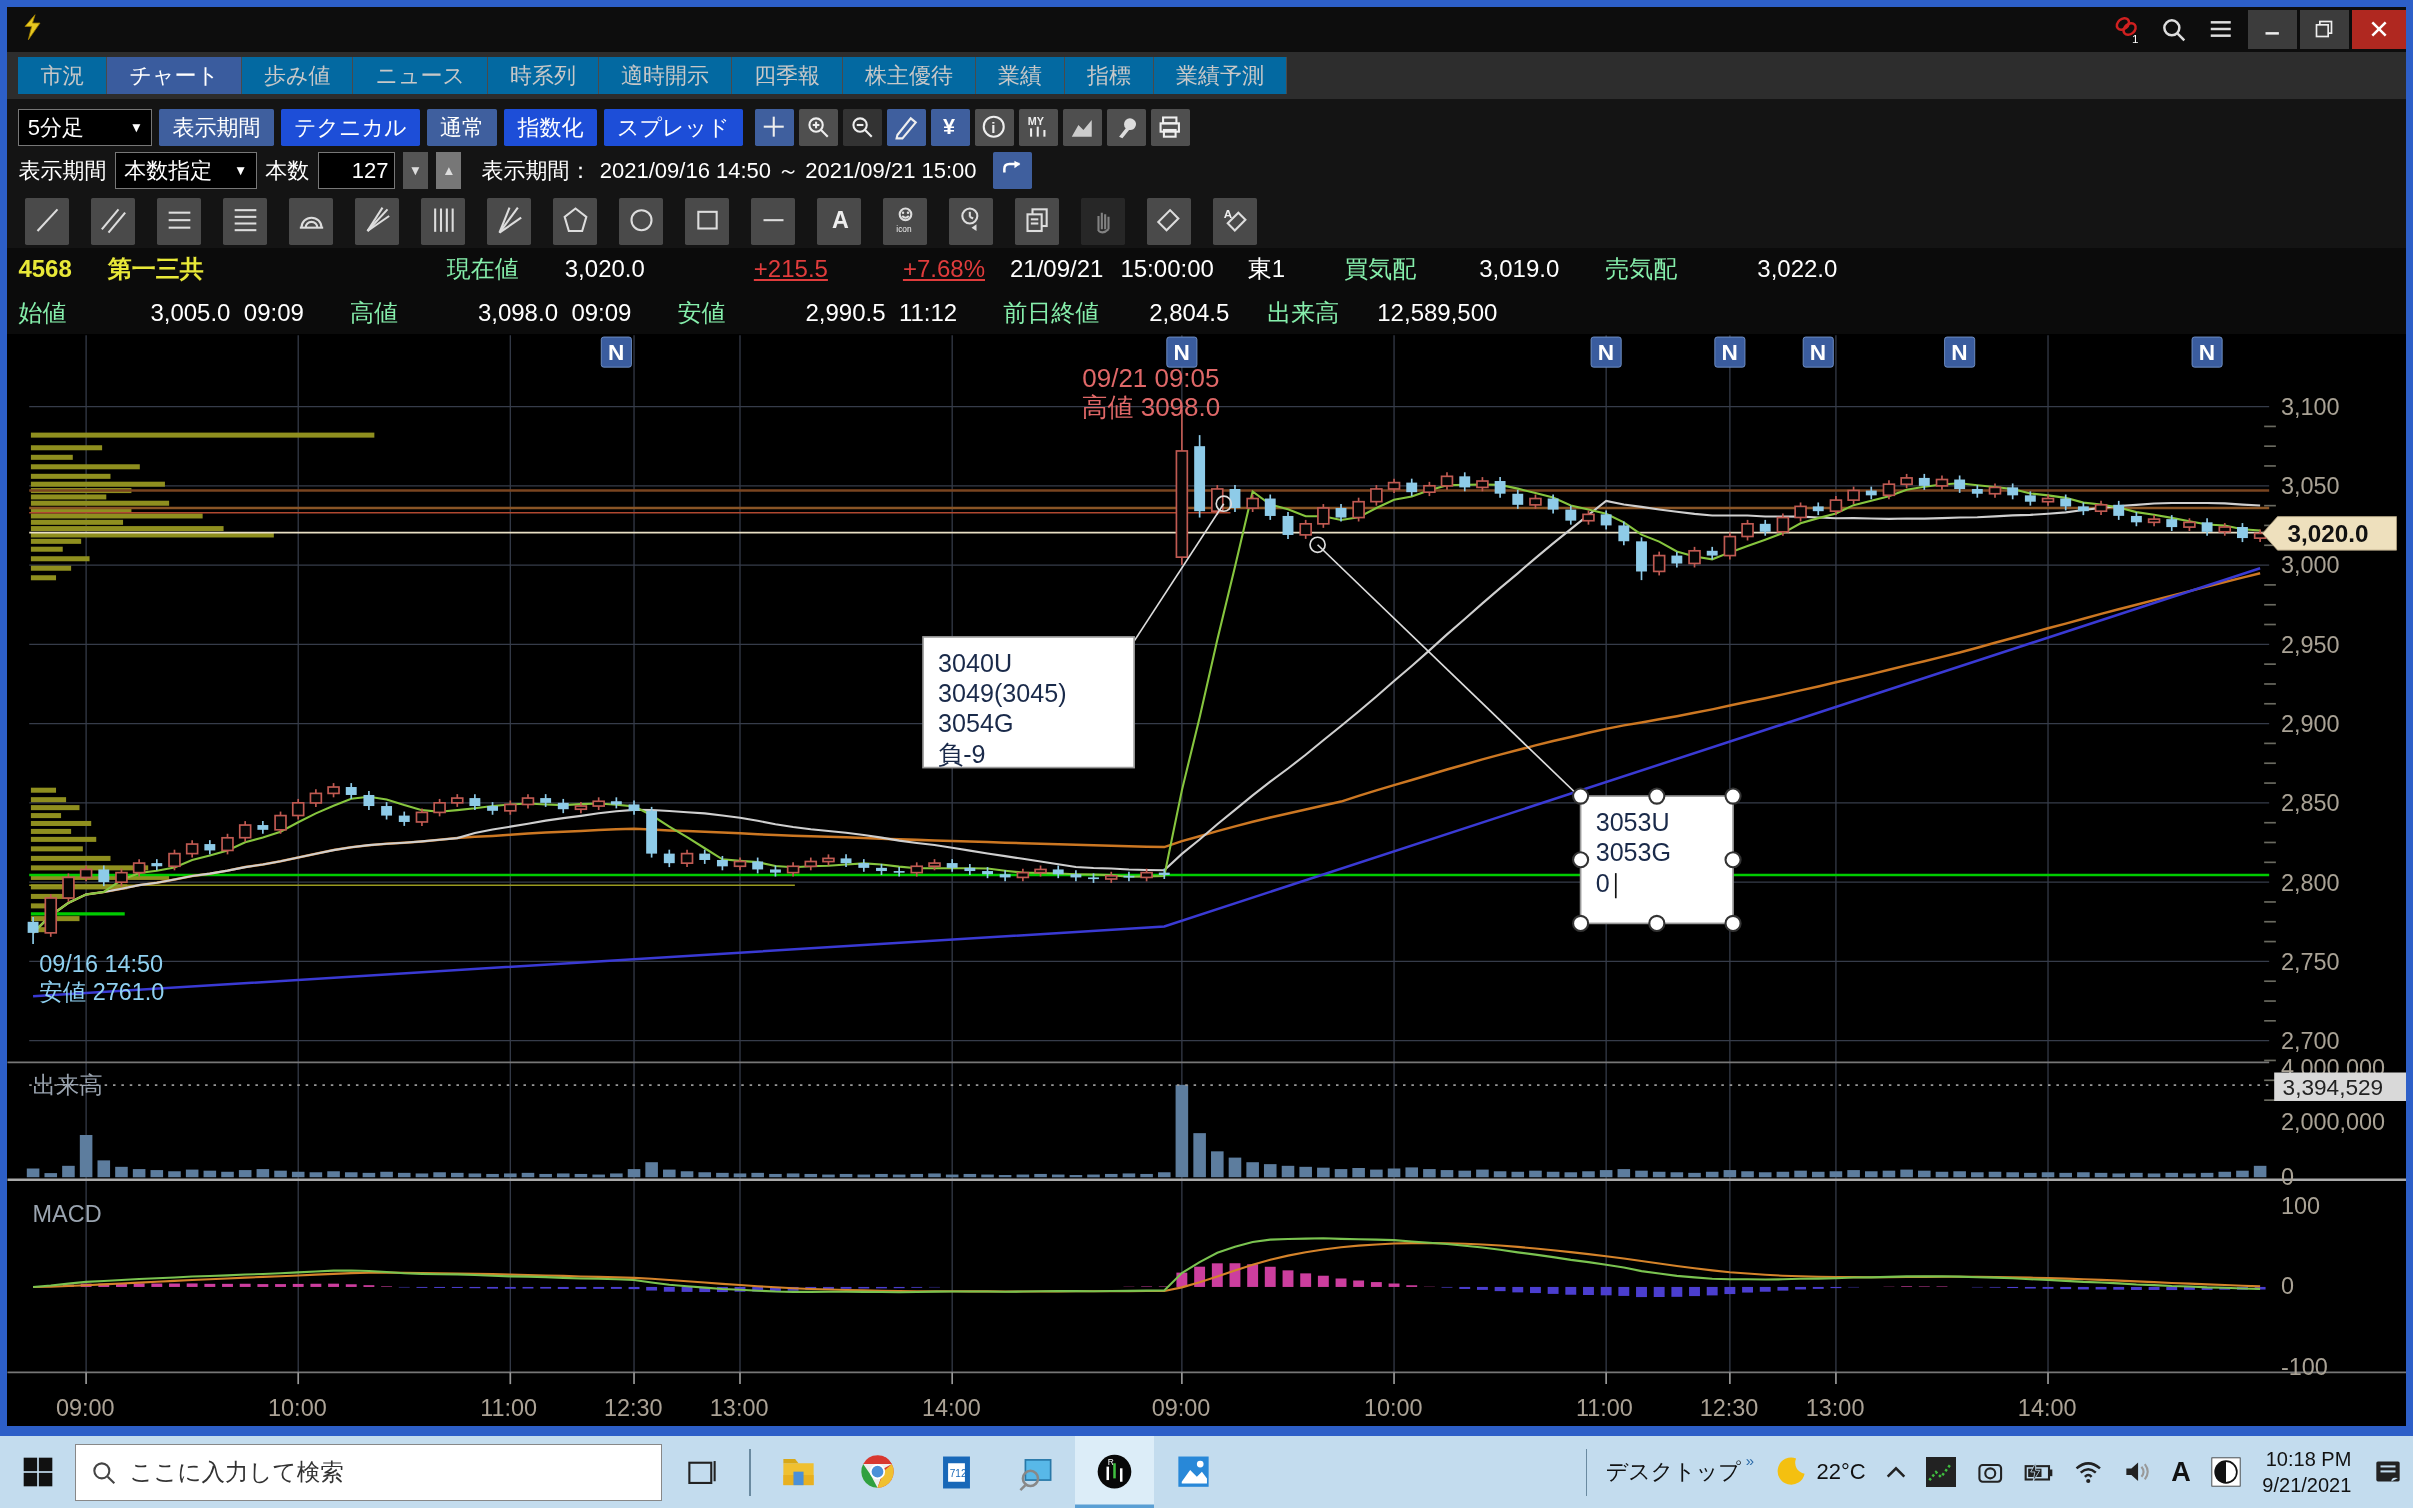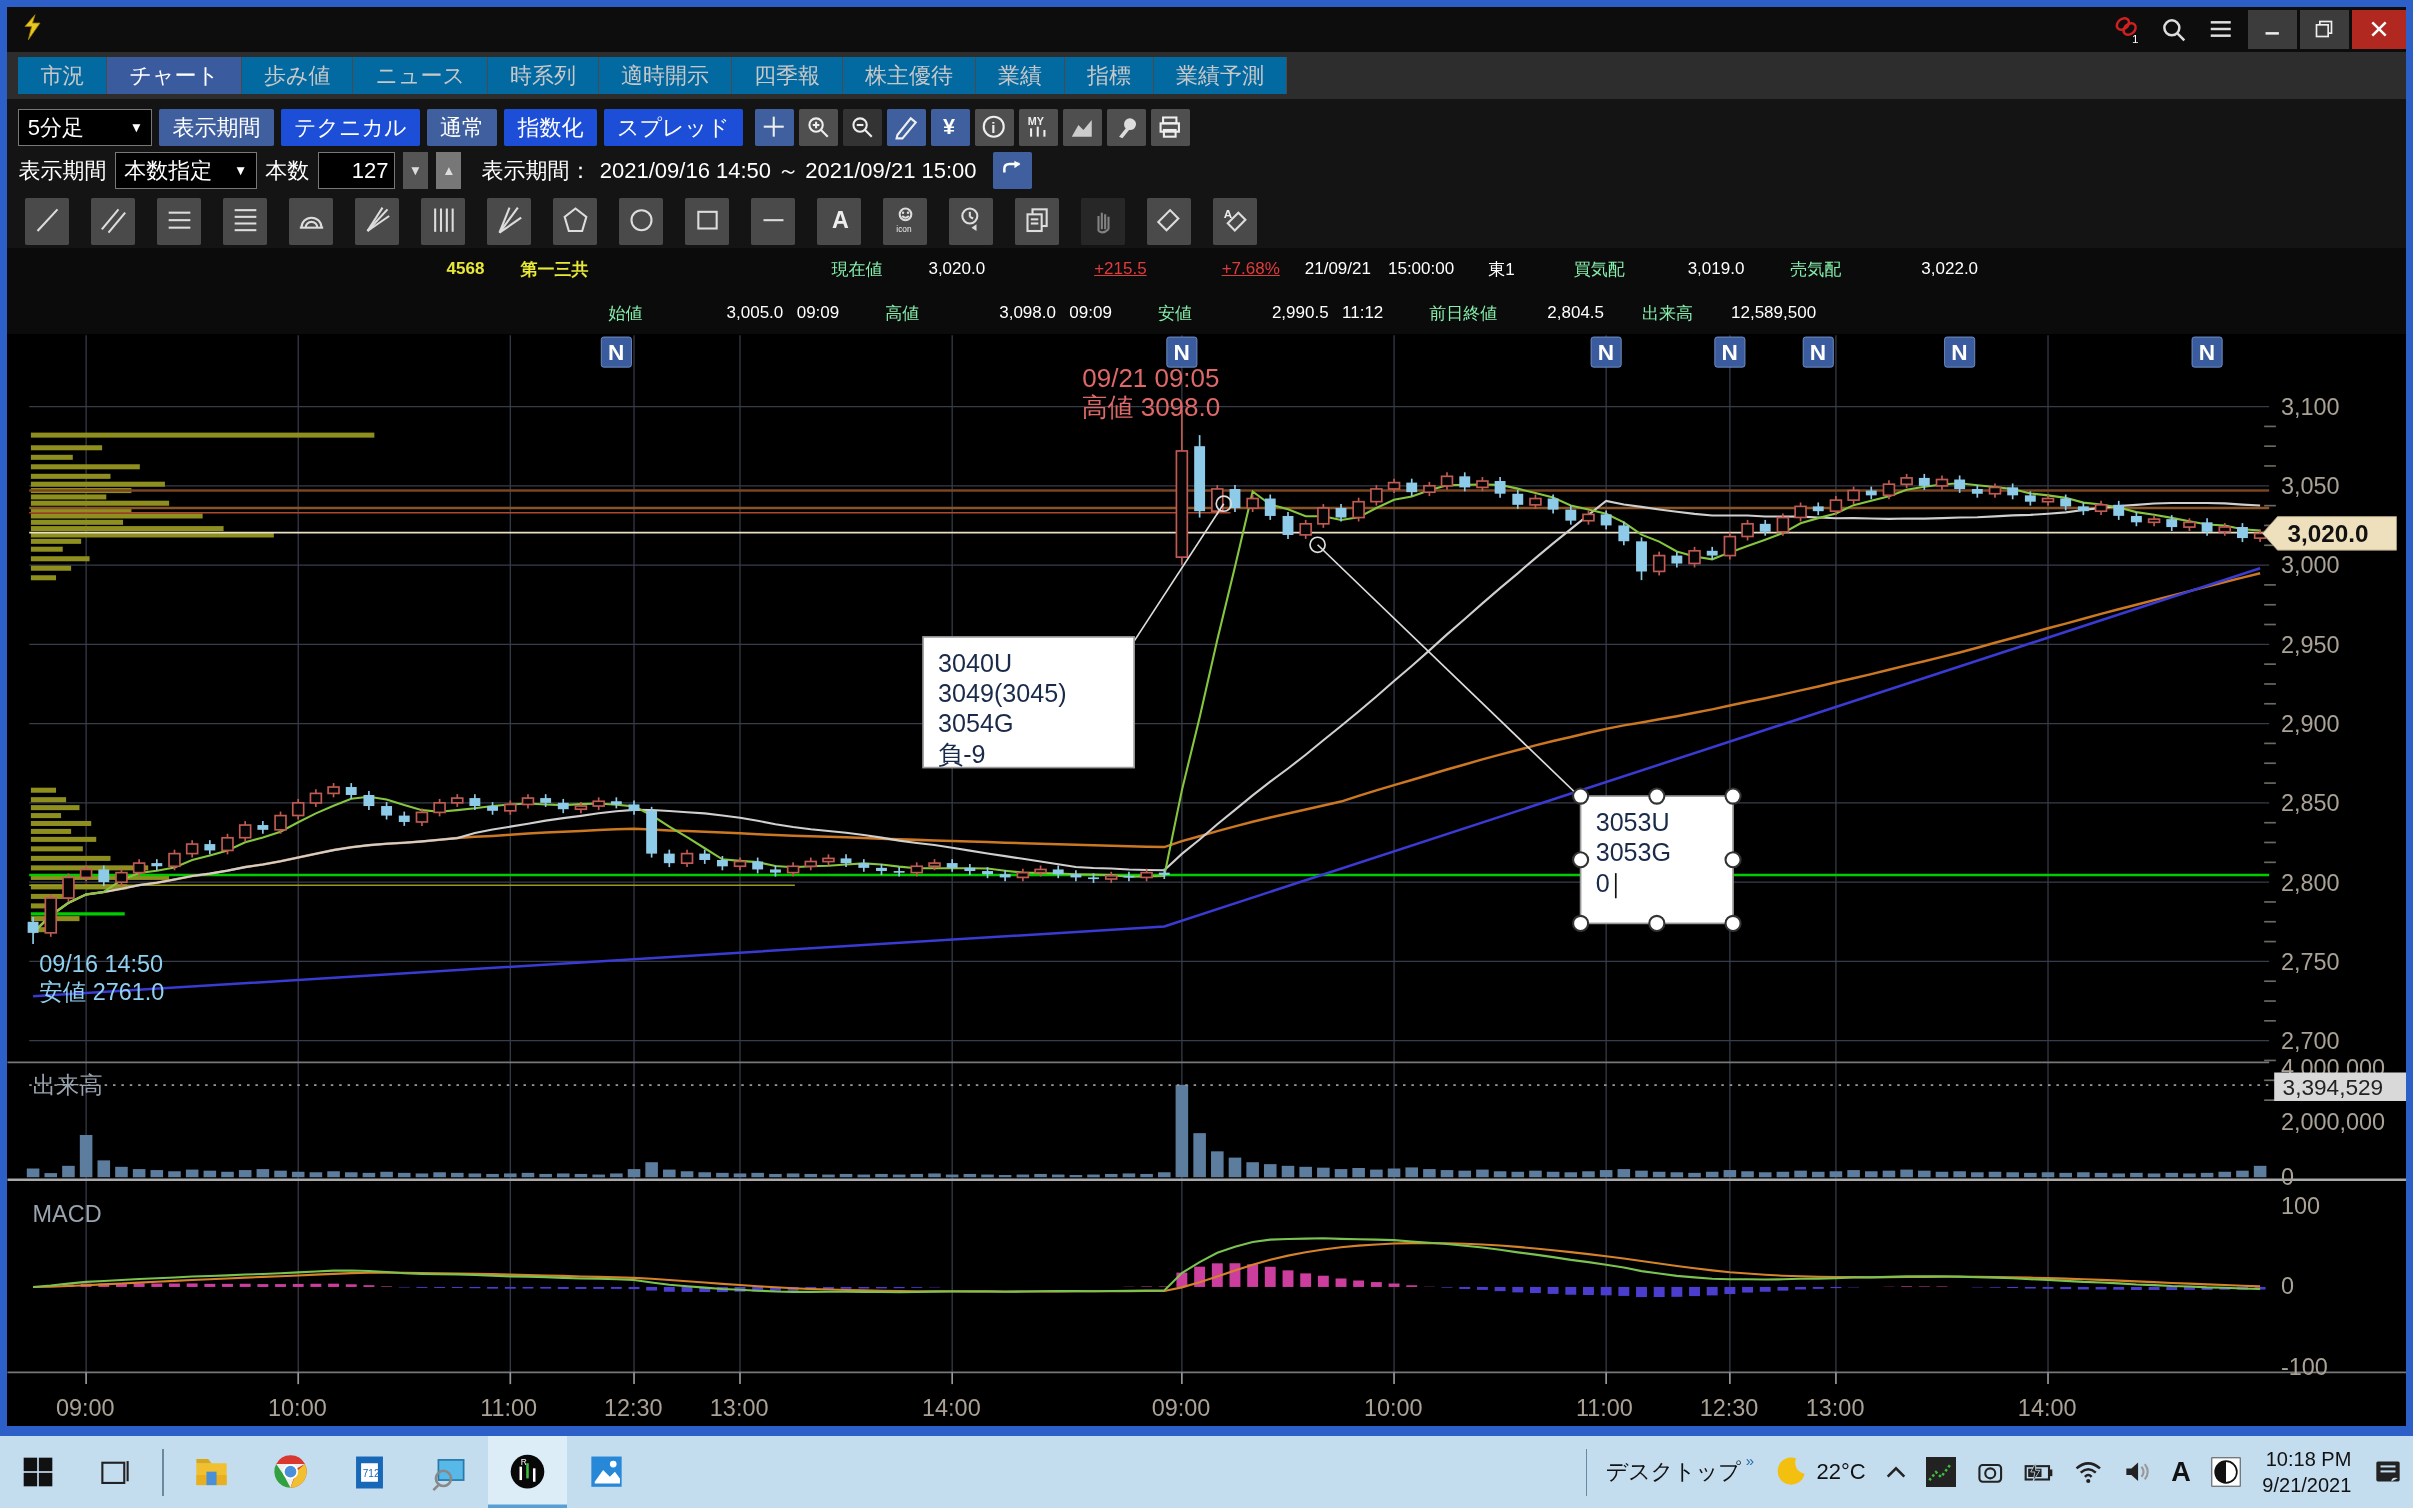--- a/index.html
+++ b/index.html
@@ -27,21 +27,21 @@
   .ibtn.blue{background:#3f5f9e;}
   .ibtn.dim{background:#333;color:#666;}
   #tb2{position:absolute;left:6.7px;top:146px;right:6.7px;height:49px;background:#141414;display:flex;align-items:center;gap:8.4px;padding-left:11.7px;color:#fff;font-size:22px;z-index:10;}
   #count-input{background:#000;border:0.8px solid #777;color:#fff;width:77px;height:37px;font-size:22px;text-align:right;padding-right:5px;}
   .spin{width:25px;height:37px;background:#555;color:#ddd;display:flex;align-items:center;justify-content:center;font-size:13.4px;}
   
   #tb3{position:absolute;left:6.7px;top:194px;right:6.7px;height:54px;background:#141414;display:flex;align-items:center;gap:22px;padding-left:18.4px;z-index:10;}
   .dtool{width:44px;height:47px;background:#4a4a4a;border-radius:1.7px;display:flex;align-items:center;justify-content:center;}
   .dtool.dim{background:#383838;opacity:.55;}
   
-  #info1,#info2{position:absolute;left:6.7px;right:6.7px;height:42px;display:flex;align-items:center;font-size:17px;color:#fff;background:#0b0b0b;z-index:10;justify-content:center;}
+  #info1,#info2{position:absolute;left:6.7px;right:6.7px;height:42px;display:flex;align-items:center;font-size:24px;color:#fff;background:#0b0b0b;z-index:10;}
   #info1{top:248px;}#info2{top:292px;}
   .yel{color:#e8e838;font-weight:bold;}
   .teal{color:#86efac;}
   .red{color:#e03c3c;text-decoration:underline;}
   
   #chart{position:absolute;left:6.7px;top:332px;width:2400px;height:1094px;background:#000;z-index:5;}
   
   #taskbar{position:absolute;left:0;top:1436px;width:2413px;height:72px;background:#c3dcee;display:flex;align-items:center;z-index:60;}
   #start{width:75px;height:100%;display:flex;align-items:center;justify-content:center;}
   #searchbox{width:587px;height:57px;background:#fff;border:0.8px solid #888;display:flex;align-items:center;gap:13.4px;padding-left:15px;color:#333;font-size:23.5px;}
@@ -1064,20 +1064,27 @@
 
   <div id="taskbar">
     <div id="start">
       <svg width="32" height="32" viewBox="0 0 38 38">
           <rect x="2" y="2" width="16" height="16" fill="#111"></rect>
           <rect x="20" y="2" width="16" height="16" fill="#111"></rect>
           <rect x="2" y="20" width="16" height="16" fill="#111"></rect>
           <rect x="20" y="20" width="16" height="16" fill="#111"></rect>
         </svg>
     </div>
+    <div id="searchbox">
+      <svg width="25" height="25" viewBox="0 0 30 30">
+          <circle cx="13" cy="13" r="9" fill="none" stroke="#444" stroke-width="2.5"></circle>
+          <line x1="20" y1="20" x2="28" y2="28" stroke="#444" stroke-width="2.5"></line>
+        </svg>
+      <span>ここに入力して検索</span>
+    </div>
     <div class="tk-ic">
       <svg width="32" height="32" viewBox="0 0 38 38">
           <rect x="4" y="8" width="26" height="24" fill="none" stroke="#222" stroke-width="2.5"></rect>
           <line x1="34" y1="6" x2="34" y2="30" stroke="#222" stroke-width="2.5"></line>
         </svg>
     </div>
     <div class="vdiv"></div>
     <div id="tk-apps" style="display:flex;height:100%">
         <div class="tk-ic">
           <svg width="37" height="39" viewBox="0 0 44 46">

